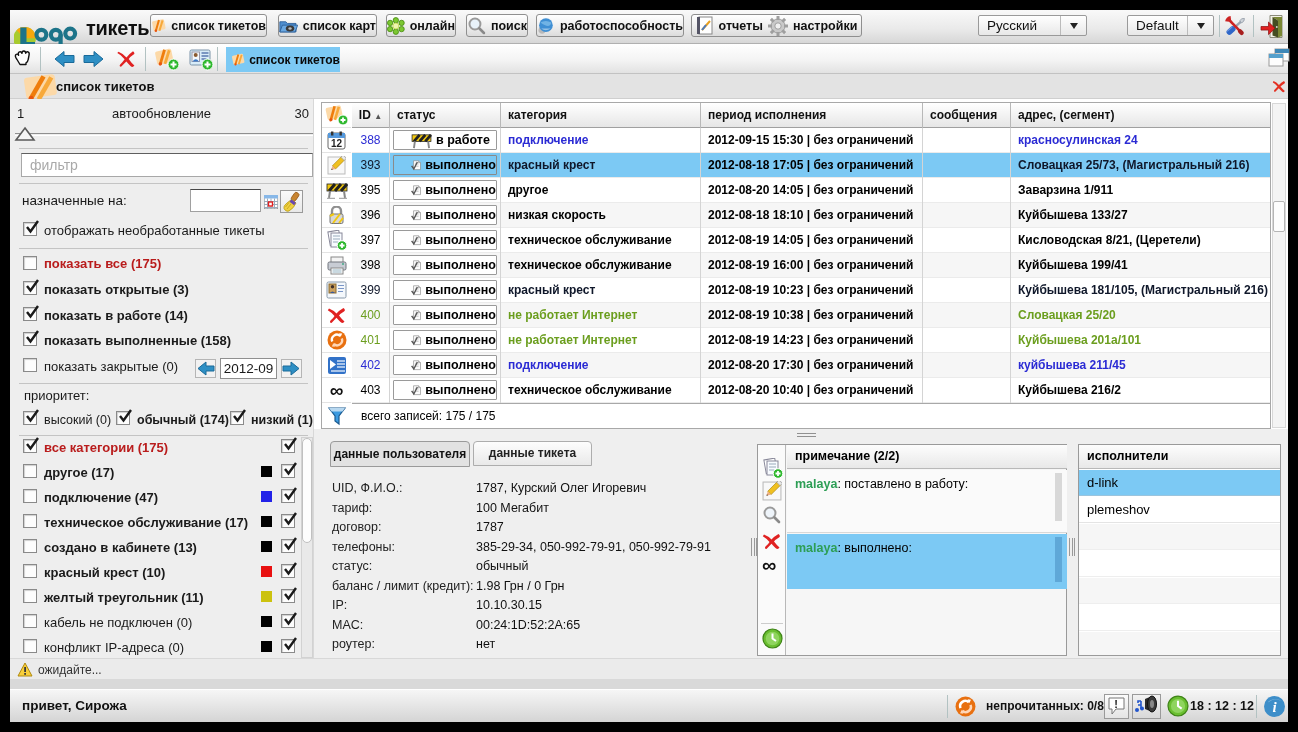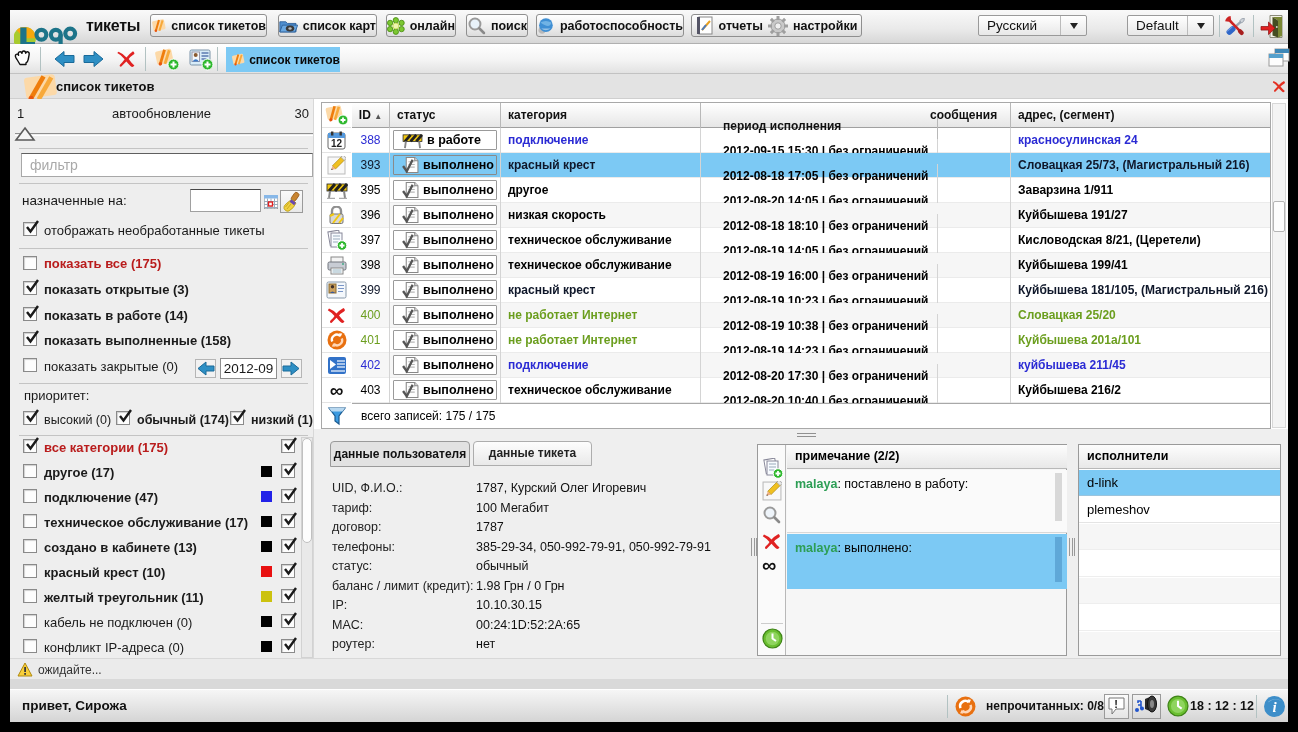--- a/index.html
+++ b/index.html
@@ -44,26 +44,26 @@
 .hdr { position:absolute; left:30px; top:0; width:918px; height:25px; background:linear-gradient(#ffffff,#e6e6e6); border-bottom:1px solid #a0a0a0; }
 .tr { position:absolute; left:30px; width:918px; height:25px; border-bottom:1px solid #ebebeb; }
 .alt { background:#f6f6f6; }
 .selrow { background:#7cc9f4 !important; }
 .ftr { position:absolute; left:30px; top:300px; width:918px; height:25px; border-top:1px solid #a8a8a8; font-size:12px; line-height:24px; padding-left:9px; background:#fff; }
 .tr>div, .hdr>div { position:absolute; top:0; height:25px; line-height:25px; font-size:12px; overflow:hidden; white-space:nowrap; border-right:1px solid #d4d4d4; padding-left:7px; }
 .hdr>div { font-weight:bold; color:#111; border-right:1px solid #b8b8b8; }
 .c0 { left:0; width:38px; padding-left:0 !important; text-align:center; }
 .c1 { left:38px; width:111px; }
 .c2 { left:149px; width:200px; font-weight:bold; }
-.c3 { left:364px; width:222px; font-weight:bold;margin-top:11px; }
+.c3 { left:349px; width:222px; font-weight:bold; }
 .c4 { left:571px; width:88px; }
 .c5 { left:659px; width:259px; font-weight:bold; border-right:none !important; }
 .blu { color:#2b2bd4; } .red { color:#0f172a; } .grn { color:#6b9e1e; }
 .stbtn { position:absolute; left:3px; top:2px; width:104px; height:20px; border:1px solid #9a9a9a; border-radius:1px;
-  background:#fff; display:flex; align-items:center; gap:4px; padding-left:8px;
+  background:#fff; display:flex; align-items:center; gap:4px; padding-left:17px;
   font-weight:bold; font-size:12.5px; color:#000; line-height:normal; }
 .selrow .stbtn { background:transparent; border-color:#8a8a8a; }
 #iconstrip { position:absolute; left:0; top:0; width:30px; height:325px; background:#fff; }
 .ic { position:absolute; left:0px; width:29px; height:25px; display:flex; align-items:center; justify-content:center; border-bottom:1px solid #e3e3e3; }
 #tablebox { position:absolute; left:7px; top:3px; width:950px; height:327px; border:1px solid #a8a8a8; pointer-events:none; }
 
 #panels { position:absolute; left:314px; top:437px; width:974px; height:221px; background:#efefef; }
 
 #waitbar { position:absolute; left:10px; top:658px; width:1278px; height:22px; background:#ebebeb; border-top:1px solid #d8d8d8; border-bottom:1px solid #c2c2c2; }
 #gapbar { position:absolute; left:10px; top:679px; width:1278px; height:10px; background:#d9d9d9; }
@@ -82,21 +82,21 @@
   <svg class="abs" style="left:4px;top:16px" width="68" height="27" viewBox="0 0 68 27">
     <circle cx="10.6" cy="12.3" r="11.3" fill="#a8cb2f"></circle>
     <path d="M10.6 1 A11.3 11.3 0 0 1 21.9 12.3 L10.6 12.3 Z" fill="#f7a80d"></path>
     <path d="M10.6 1 A11.3 11.3 0 0 0 2.6 4.3 L10.6 12.3 Z" fill="#f7a80d"></path>
     <path d="M6.3 1.5 h6.2 v14.5 h8.5 v6 h-10.5 q-4.2 0 -4.2 -4.2 Z" fill="#1d7489"></path>
     <circle cx="27.4" cy="8.8" r="4.9" fill="none" stroke="#1d7489" stroke-width="4.2"></circle>
     <circle cx="41.8" cy="8.8" r="4.9" fill="none" stroke="#1d7489" stroke-width="4.2"></circle>
     <circle cx="56.2" cy="7.6" r="4.9" fill="none" stroke="#1d7489" stroke-width="4.2"></circle>
     <path d="M46.6 8.5 v10.5 q0 6.5 -8.5 5 l-1.5 -0.5" fill="none" stroke="#1d7489" stroke-width="4.2"></path>
   </svg>
-  <div class="abs" style="left:76px;top:7px;font-size:16px;letter-spacing:-0.3px;font-weight:bold;color:#101010">тикеты</div>
+  <div class="abs" style="left:76px;top:7px;font-size:20px;letter-spacing:-0.3px;font-weight:bold;color:#101010">тикеты</div>
   <div class="tbtn" style="left:140px;width:117px">
     <svg width="22" height="19" viewBox="0 0 22 19">
         <g transform="rotate(-12 11 9.5)">
           <rect x="2.5" y="2" width="17.5" height="14.5" rx="2" fill="#fcd9a8"></rect>
           <path d="M5.5 16 L13 2" stroke="#ef7d0c" stroke-width="2.9"></path>
           <path d="M10.5 17 L18 3.5" stroke="#f7a93a" stroke-width="2.9"></path>
           <circle cx="5.5" cy="16" r="1.8" fill="#e8540e"></circle>
         </g>
       </svg>
     список тикетов</div>
@@ -589,21 +589,21 @@
           <span class="stbtn"><svg width="17" height="19" viewBox="0 0 16 17">
               <path d="M4 1 h8 l3 3 v11 h-11 Z" fill="#fdfdfd" stroke="#888"></path>
               <path d="M12 1 v3 h3" fill="#e0e0e0" stroke="#888"></path>
               <path d="M6 5 h6 M6 7.5 h6 M6 10 h6" stroke="#b8b8b8" stroke-width="1"></path>
               <path d="M1 9 l3.5 5 L10 3" fill="none" stroke="#555" stroke-width="2.2"></path>
             </svg>выполнено</span>
         </div>
     <div class="c2">низкая скорость</div>
         <div class="c3">2012-08-18 18:10 | без ограничений</div>
         <div class="c4"></div>
-        <div class="c5">Куйбышева 191/27</div>
+        <div class="c5">Куйбышева 133/27</div>
   </div>
   <div class="tr" style="top:125px">
     <div class="c0">397</div>
     <div class="c1">
           <span class="stbtn"><svg width="17" height="19" viewBox="0 0 16 17">
               <path d="M4 1 h8 l3 3 v11 h-11 Z" fill="#fdfdfd" stroke="#888"></path>
               <path d="M12 1 v3 h3" fill="#e0e0e0" stroke="#888"></path>
               <path d="M6 5 h6 M6 7.5 h6 M6 10 h6" stroke="#b8b8b8" stroke-width="1"></path>
               <path d="M1 9 l3.5 5 L10 3" fill="none" stroke="#555" stroke-width="2.2"></path>
             </svg>выполнено</span>

